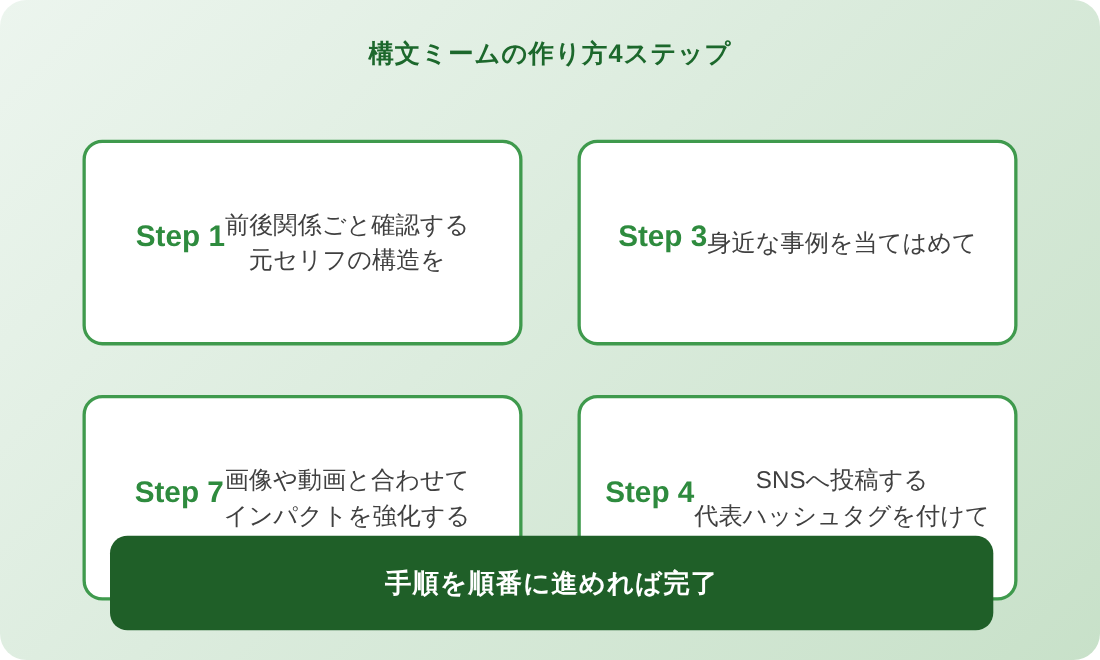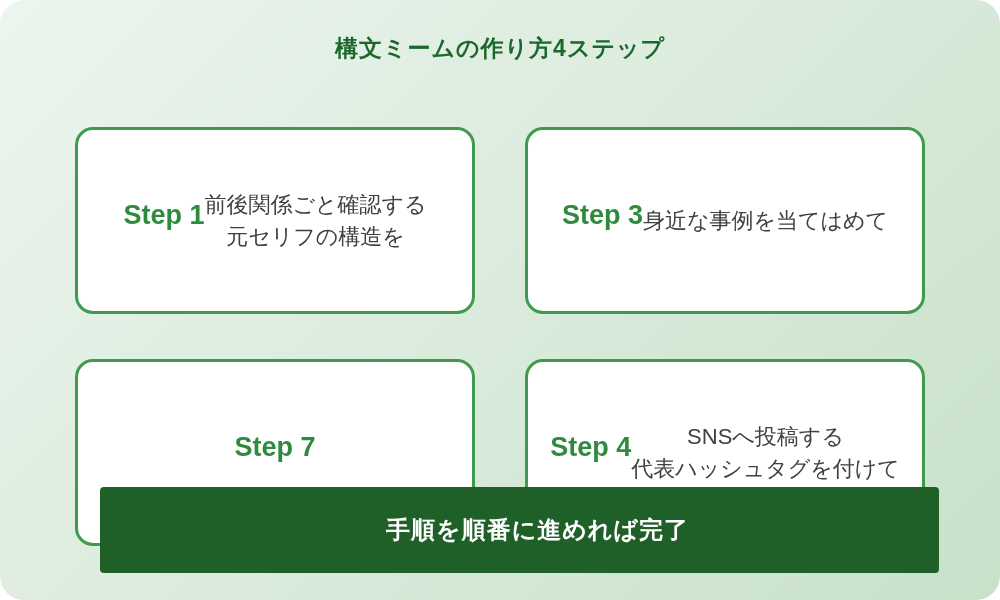--- a/index.html
+++ b/index.html
@@ -75,25 +75,24 @@
     color: var(--body-text);
     line-height: 1.45;
   }
   .banner {
     position: absolute;
     left: 100px;
     top: 487px;
     width: 803px;
     height: 86px;
     background: var(--banner-bg);
-    border-radius: 4px;
+    border-radius: 16px;
     display: flex;
     align-items: center;
     justify-content: center;
-    padding-left: 36px;
   }
   .banner-text {
     color: #ffffff;
     font-size: 24px;
     font-weight: bold;
     letter-spacing: 1px;
   }
 </style>
 </head>
 <body>
@@ -114,20 +113,24 @@
 
     <div class="card">
       <div class="step-label">Step 3</div>
       <div class="step-desc">
         <div>身近な事例を当てはめて</div>
       </div>
     </div>
 
     <div class="card">
       <div class="step-label">Step 7</div>
+      <div class="step-desc">
+        <div>画像や動画と合わせて</div>
+        <div>インパクトを強化する</div>
+      </div>
     </div>
 
     <div class="card">
       <div class="step-label">Step 4</div>
       <div class="step-desc">
         <div>SNSへ投稿する</div>
         <div>代表ハッシュタグを付けて</div>
       </div>
     </div>
 

